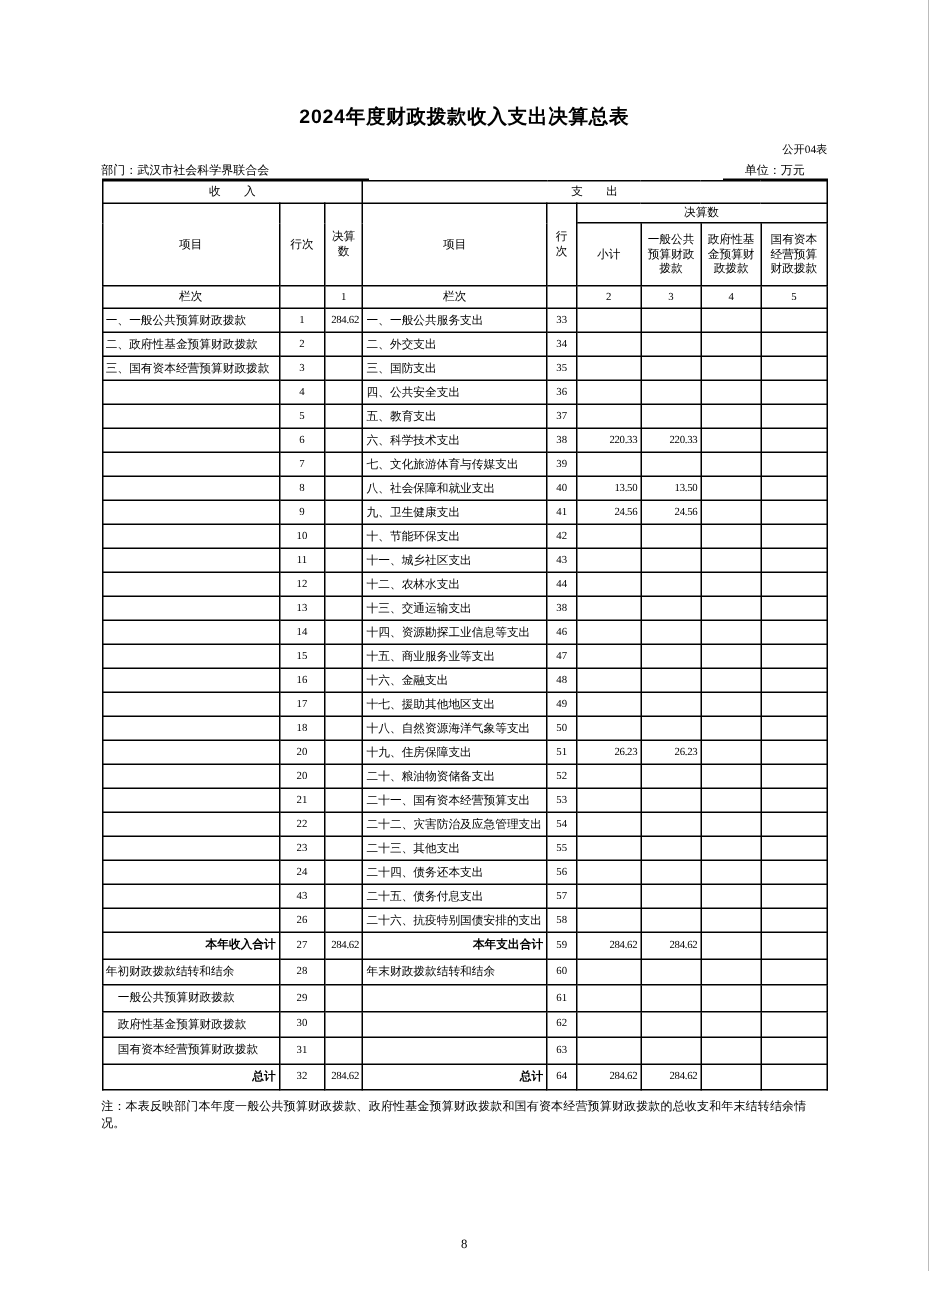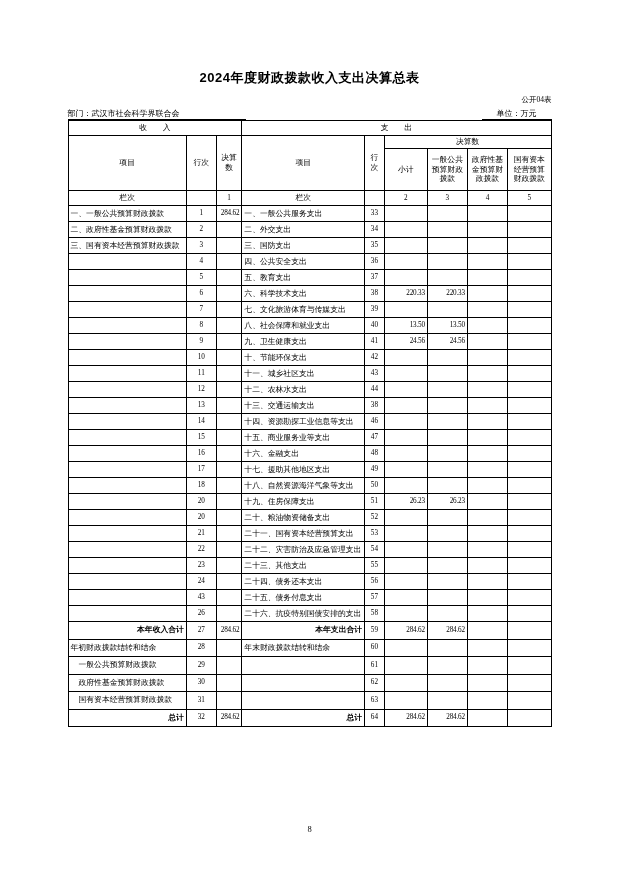--- a/index.html
+++ b/index.html
@@ -479,15 +479,16 @@
     <td class="t-l total">总计</td>
     <td class="t-c num">64</td>
     <td class="t-r">284.62</td>
     <td class="t-r">284.62</td>
     <td class="t-r"></td>
     <td class="t-r"></td>
   </tr>
         </tbody>
     </table>
 
+    <div class="note">注：本表反映部门本年度一般公共预算财政拨款、政府性基金预算财政拨款和国有资本经营预算财政拨款的总收支和年末结转结余情况。</div>
   </div>
   <div class="page-num">8</div>
 </div>
 
 </body></html>

